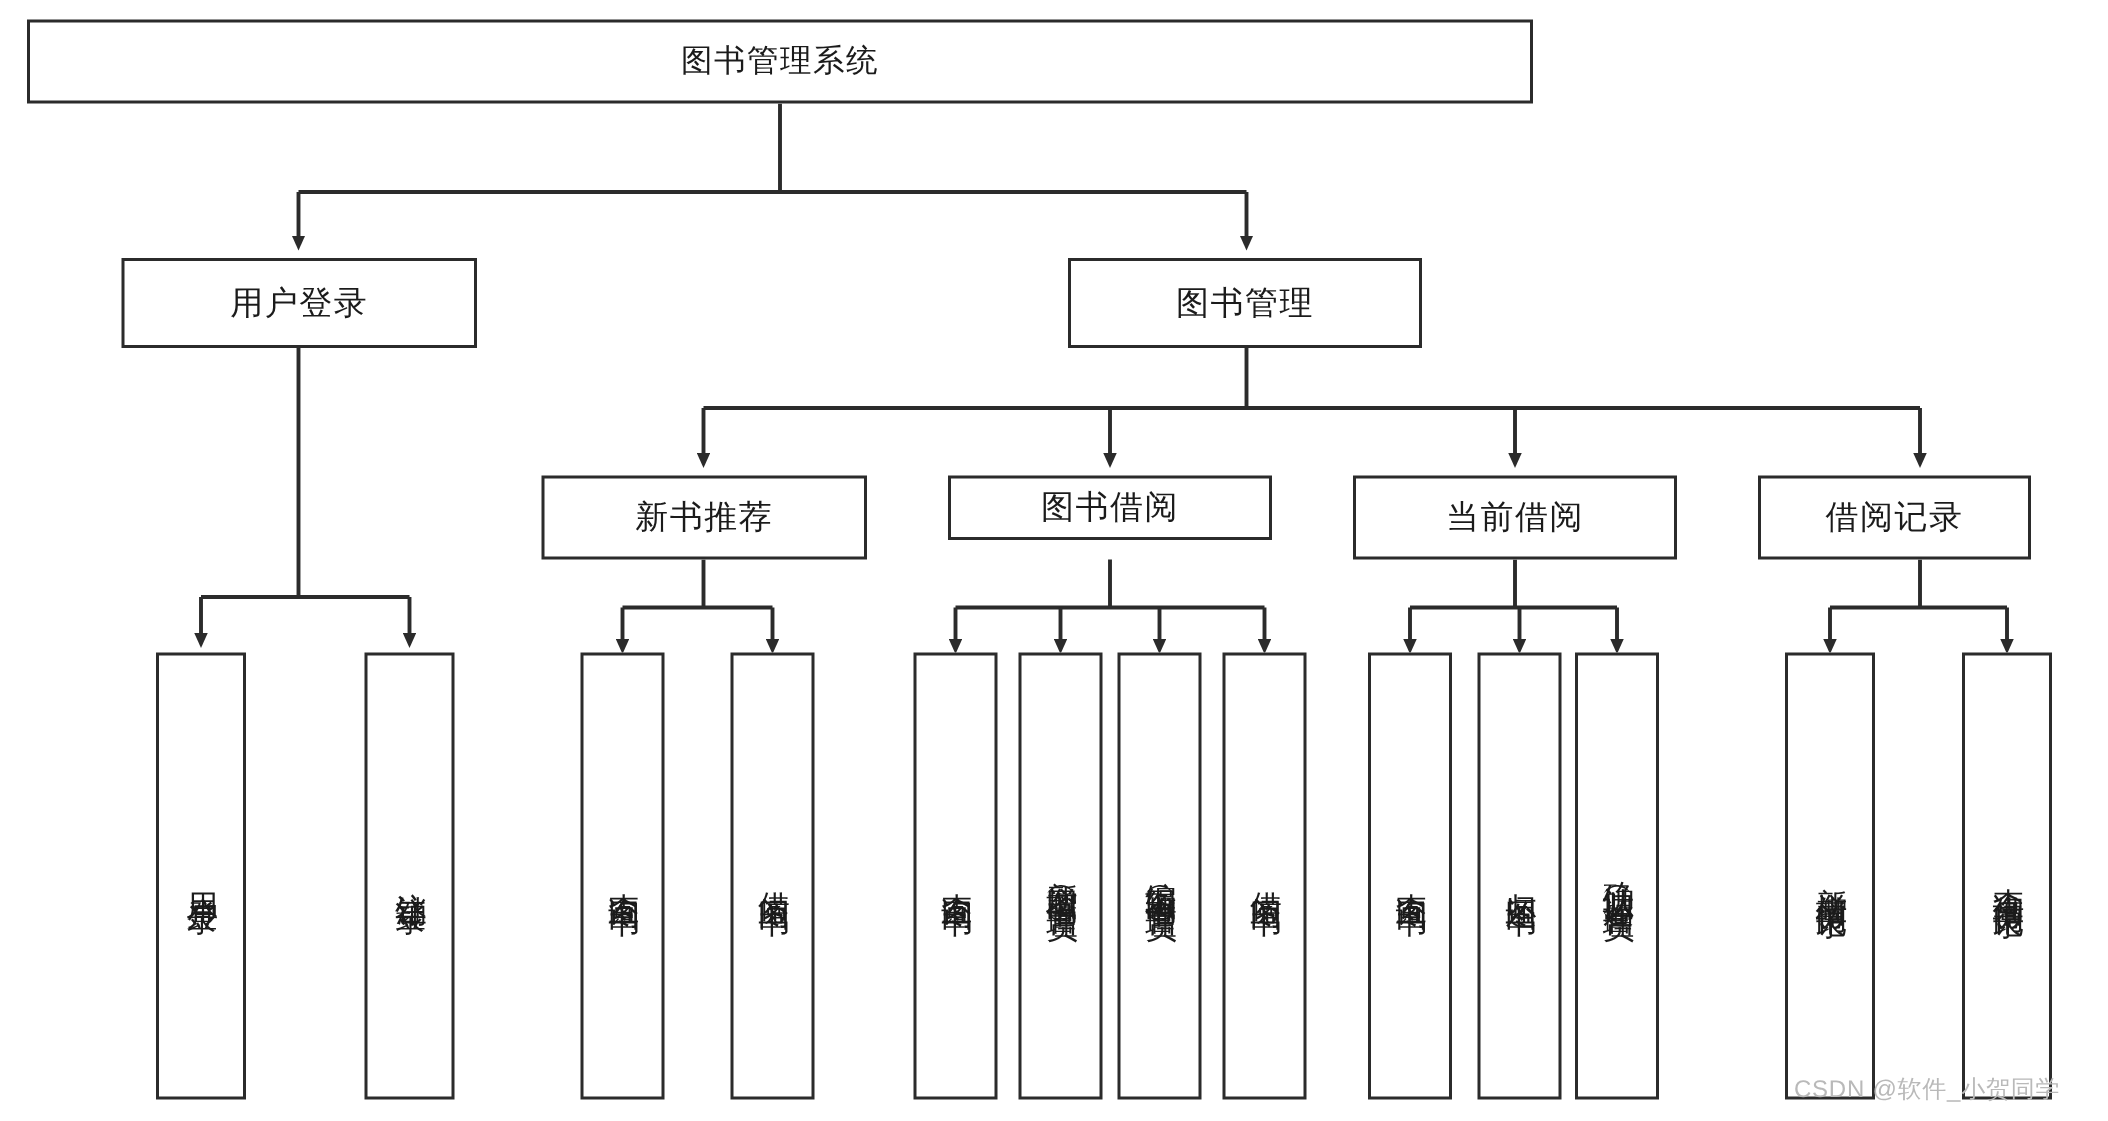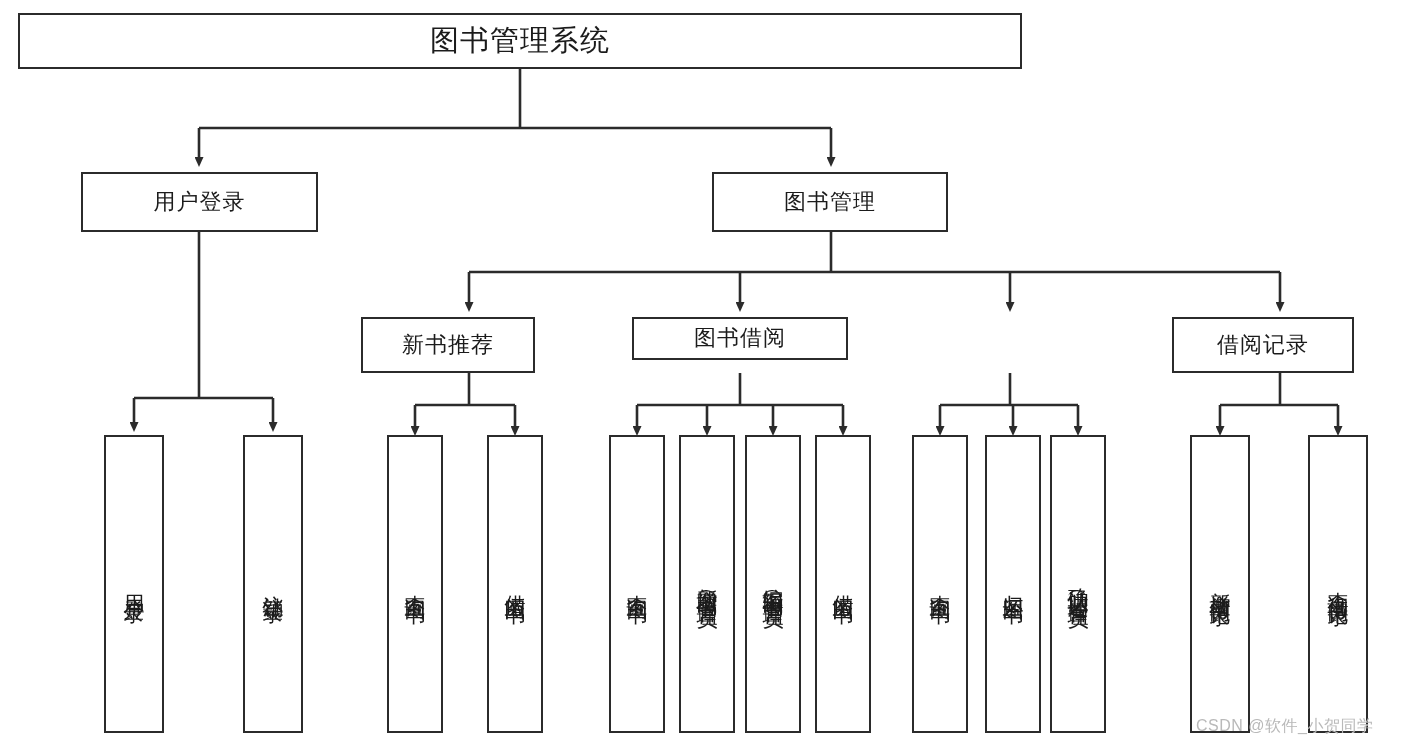--- a/index.html
+++ b/index.html
@@ -35,21 +35,21 @@
     align-items: center;
     justify-content: center;
     color: #1b1b1b;
   }
   .node.horiz {
     font-size: 22px;
     letter-spacing: 1px;
     line-height: 1.1;
   }
   .node.root {
-    font-size: 29px;
+    font-size: 21px;
   }
   .node.vert {
     writing-mode: vertical-rl;
     text-orientation: upright;
     font-size: 21px;
     letter-spacing: 3px;
     line-height: 1.05;
     padding-top: 6px;
     padding-bottom: 6px;
     white-space: nowrap;
@@ -125,25 +125,28 @@
     <span class="label">图书管理系统</span>
   </div>
 
   <div class="node horiz" style="left: 81px; top: 172px; width: 237px; height: 60px;">
     <span class="label">用户登录</span>
   </div>
   <div class="node horiz" style="left: 712px; top: 172px; width: 236px; height: 60px;">
     <span class="label">图书管理</span>
   </div>
 
-  <div class="node horiz" style="left: 361px; top: 317px; width: 174px; height: 56px;">
+  <div class="node horiz" style="left: 361px; top: 317px; width: 217px; height: 56px;">
     <span class="label">新书推荐</span>
   </div>
   <div class="node horiz" style="left: 632px; top: 317px; width: 216px; height: 43px;">
     <span class="label">图书借阅</span>
+  </div>
+  <div class="node horiz" style="left: 902px; top: 317px; width: 216px; height: 56px;">
+    <span class="label">当前借阅</span>
   </div>
   <div class="node horiz" style="left: 1172px; top: 317px; width: 182px; height: 56px;">
     <span class="label">借阅记录</span>
   </div>
 
   <div class="node vert" style="left: 104px; top: 435px; width: 60px; height: 298px;">
     <span class="label">用户登录</span>
   </div>
   <div class="node vert" style="left: 243px; top: 435px; width: 60px; height: 298px;">
     <span class="label">注销登录</span>

